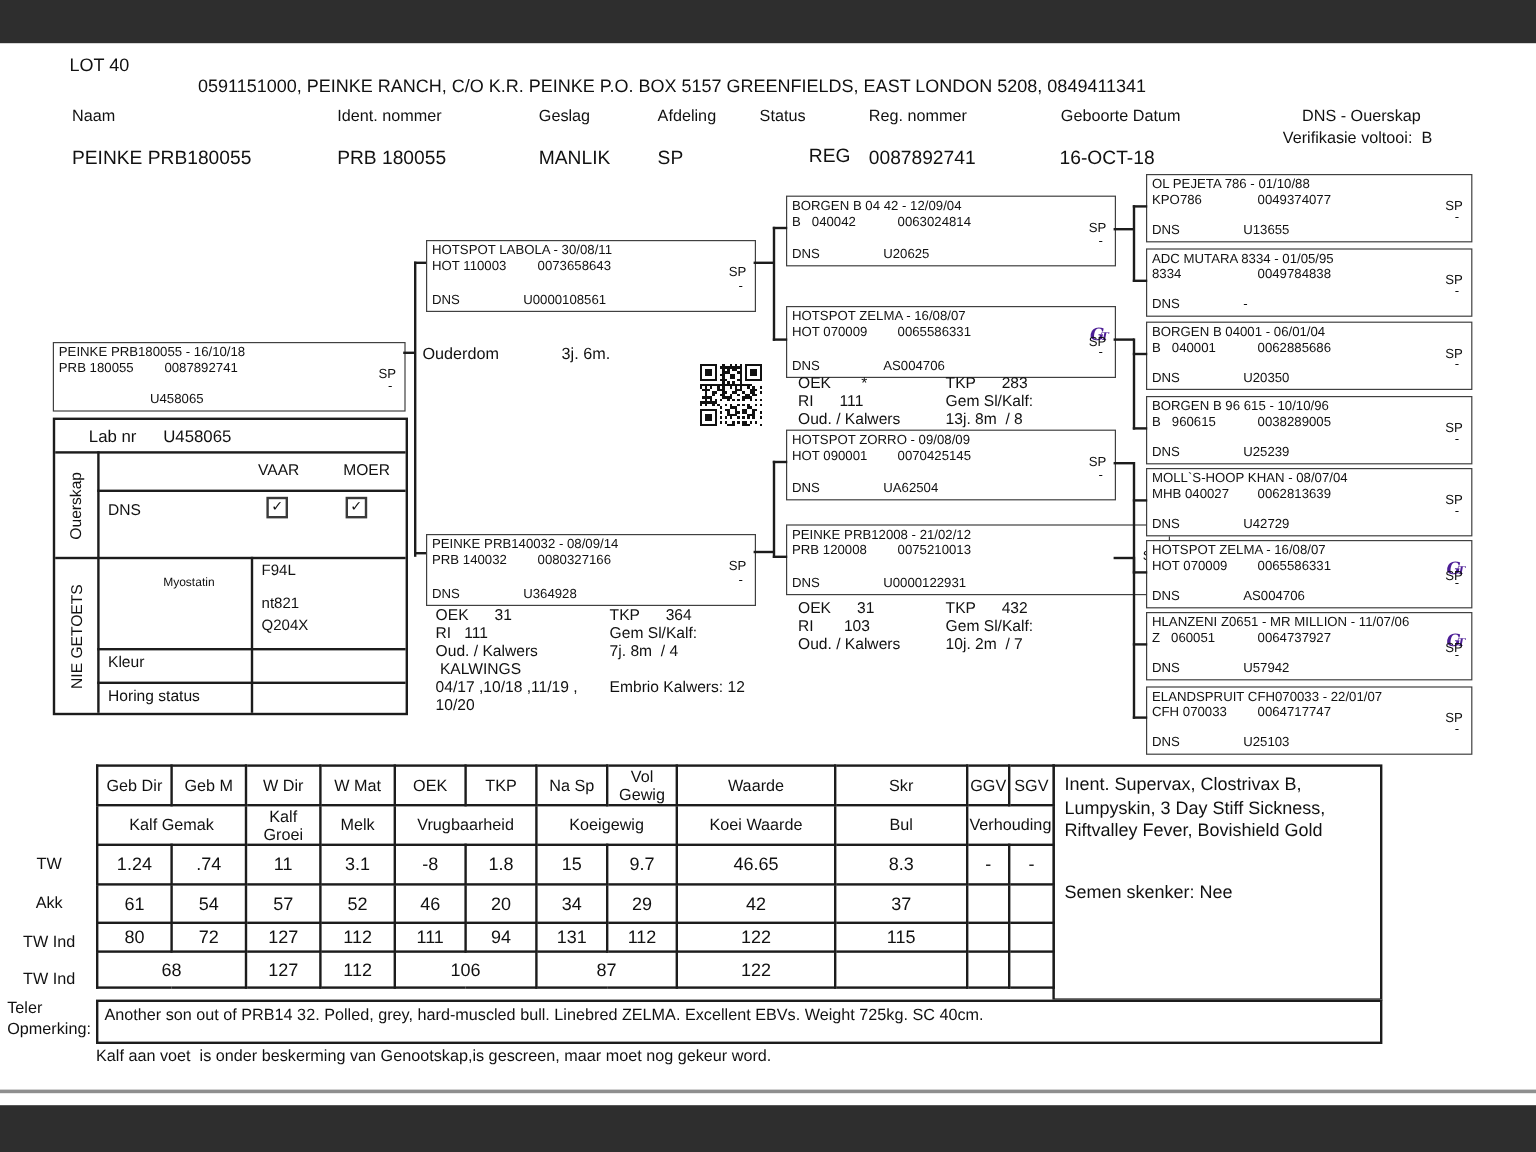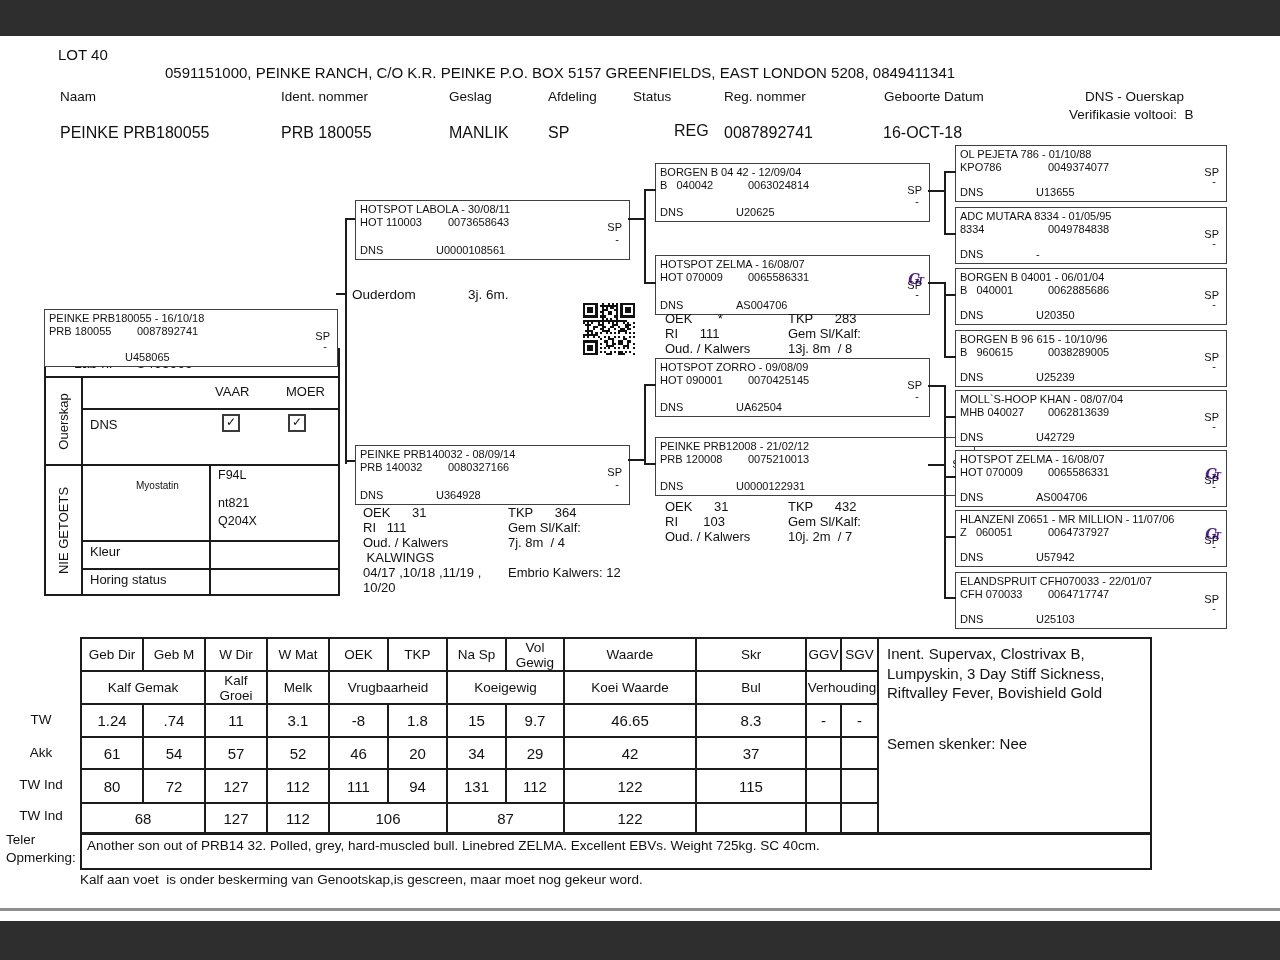--- a/index.html
+++ b/index.html
@@ -170,21 +170,21 @@
           <td class="bc">52</td>
           <td class="bc">46</td>
           <td class="bc">20</td>
           <td class="bc">34</td>
           <td class="bc">29</td>
           <td class="bc">42</td>
           <td class="bc">37</td>
           <td class="bc"></td>
           <td class="bc"></td>
         </tr>
-        <tr style="height: 34px;">
+        <tr style="height: 24px;">
           <td class="bc">80</td>
           <td class="bc">72</td>
           <td class="bc">127</td>
           <td class="bc">112</td>
           <td class="bc">111</td>
           <td class="bc">94</td>
           <td class="bc">131</td>
           <td class="bc">112</td>
           <td class="bc">122</td>
           <td class="bc">115</td>
@@ -199,21 +199,21 @@
           <td class="bc" colspan="2">87</td>
           <td class="bc" colspan="1">122</td>
           <td class="bc" colspan="1"></td>
           <td class="bc" colspan="1"></td>
           <td class="bc" colspan="1"></td>
         </tr>
       </tbody>
     </table>
 
   <div id="dyn">
-      <div class="abox" style="left: 44px; top: 285px; width: 292px; height: 56px; margin-top: 24px;">
+      <div class="abox" style="left: 44px; top: 285px; width: 292px; height: 56px;">
         <span class="nm">PEINKE PRB180055 - 16/10/18</span>
         <span class="aid">PRB 180055</span>
         <span class="arg">0087892741</span>
         <span class="sp">SP</span>
         <span class="dash">-</span>
         <span class="dnsv">U458065</span>
       </div>
       <div class="abox" style="left: 355px; top: 200px; width: 273px; height: 58px;">
         <span class="nm">HOTSPOT LABOLA - 30/08/11</span>
         <span class="aid">HOT 110003</span>

